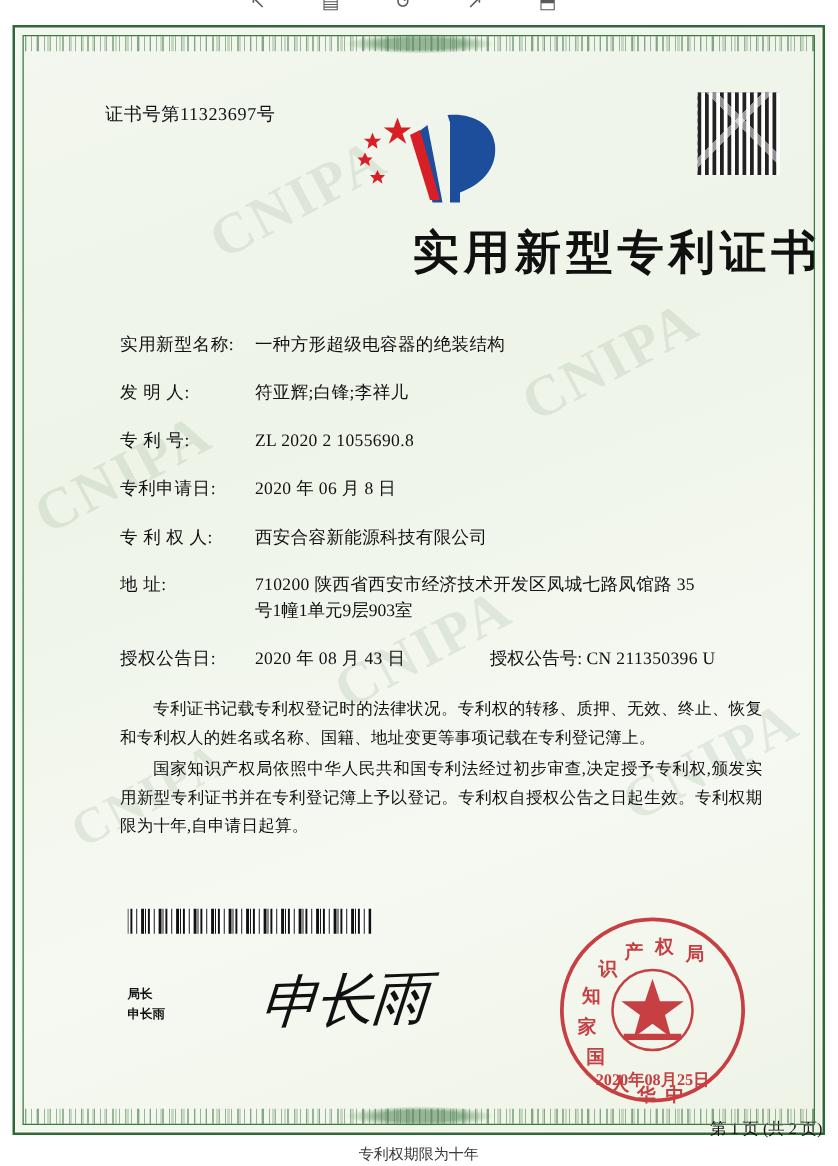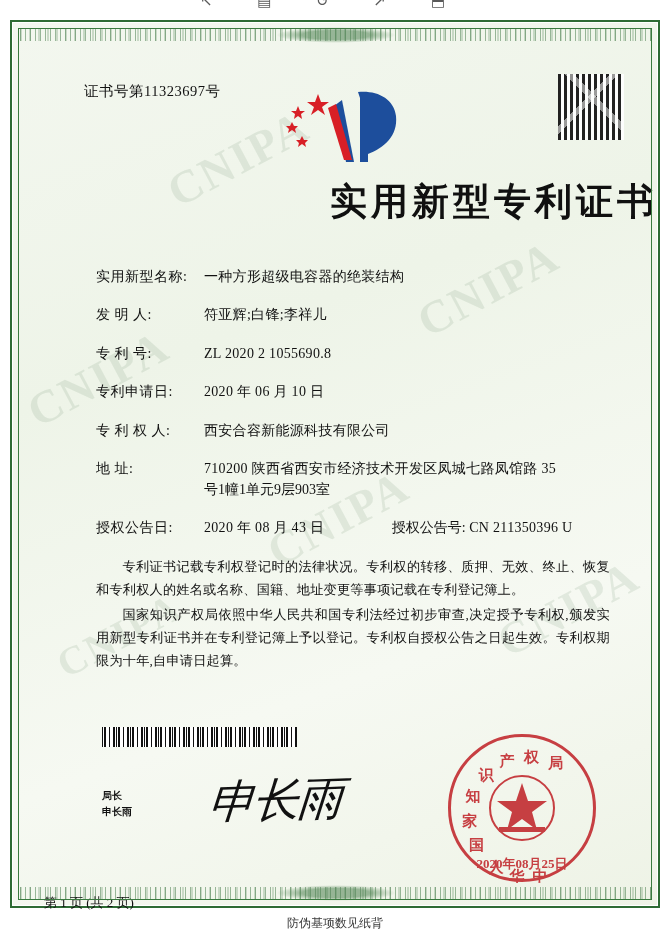--- a/index.html
+++ b/index.html
@@ -211,21 +211,21 @@
   .seal-date {
     position: absolute; left: 50%; top: 118px;
     transform: translateX(-50%);
     font-size: 13px; color: #c1262b; font-weight: bold;
     white-space: nowrap;
     font-family: "Liberation Serif", serif;
   }
 
   .pagefoot {
     position: absolute; left: 0; right: 0; top: 872px;
-    text-align: left;
+    text-align: right;
     font-size: 13px; color: #111;
   }
 
   .belowtext {
     position: absolute; left: 0; right: 0; top: 915px;
     text-align: center;
     font-size: 12px;
     color: #3a3a3a;
     overflow: hidden;
     height: 18px;
@@ -290,21 +290,21 @@
 
         <div class="frow">
           <span class="flabel">发  明  人:</span><span class="fval">符亚辉;白锋;李祥儿</span>
         </div>
 
         <div class="frow">
           <span class="flabel">专  利  号:</span><span class="fval">ZL 2020 2 1055690.8</span>
         </div>
 
         <div class="frow">
-          <span class="flabel">专利申请日:</span><span class="fval">2020 年 06 月 10 日</span>
+          <span class="flabel">专利申请日:</span><span class="fval">2020 年 06 月 8 日</span>
         </div>
 
         <div class="frow">
           <span class="flabel">专 利 权 人:</span><span class="fval">西安合容新能源科技有限公司</span>
         </div>
 
         <div class="frow addr">
           <span class="flabel">地        址:</span><span class="fval">710200  陕西省西安市经济技术开发区凤城七路凤馆路 35</span>
           <span class="addr-l2">号1幢1单元9层903室</span>
         </div>
@@ -350,15 +350,15 @@
           <rect x="14" y="56" width="46" height="5" fill="#c1262b"></rect>
         </svg>
         <div class="seal-date">2020年08月25日</div>
       </div>
 
       <div class="pagefoot">第 1 页 (共 2 页)</div>
 
     </div>
   </div>
 
-  <div class="belowtext">防伪基项数见纸背</div>
+  <div class="belowtext">专利权期限为十年</div>
 
 </div>
 
 </body></html>

